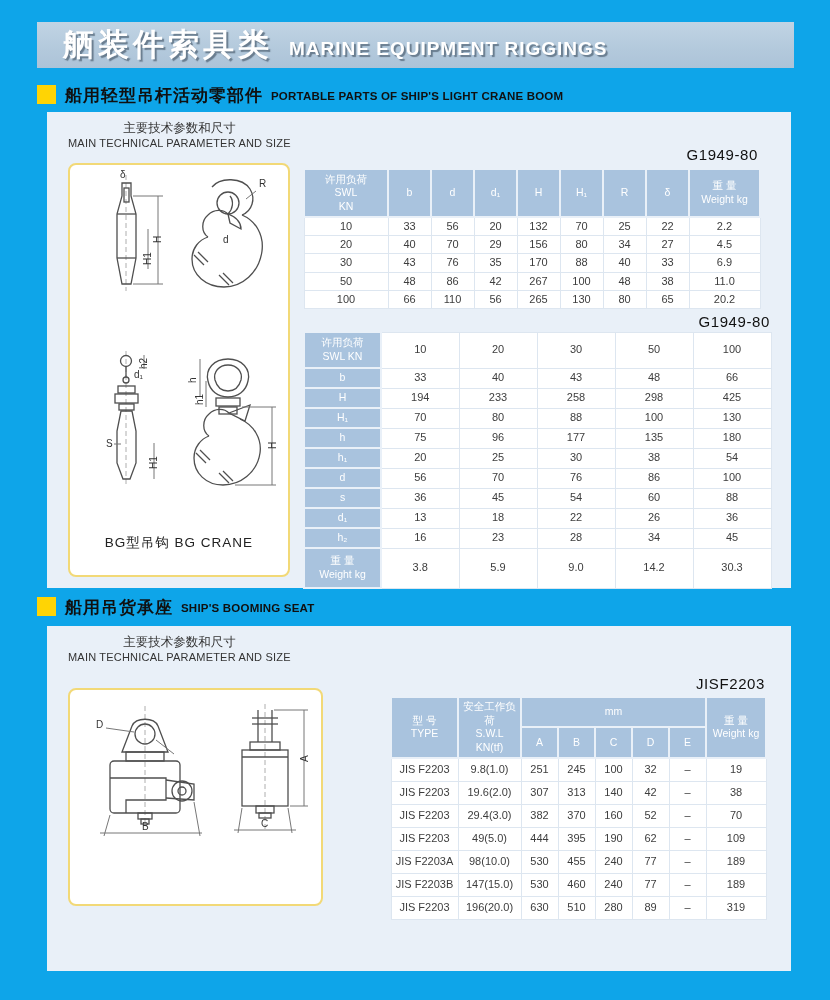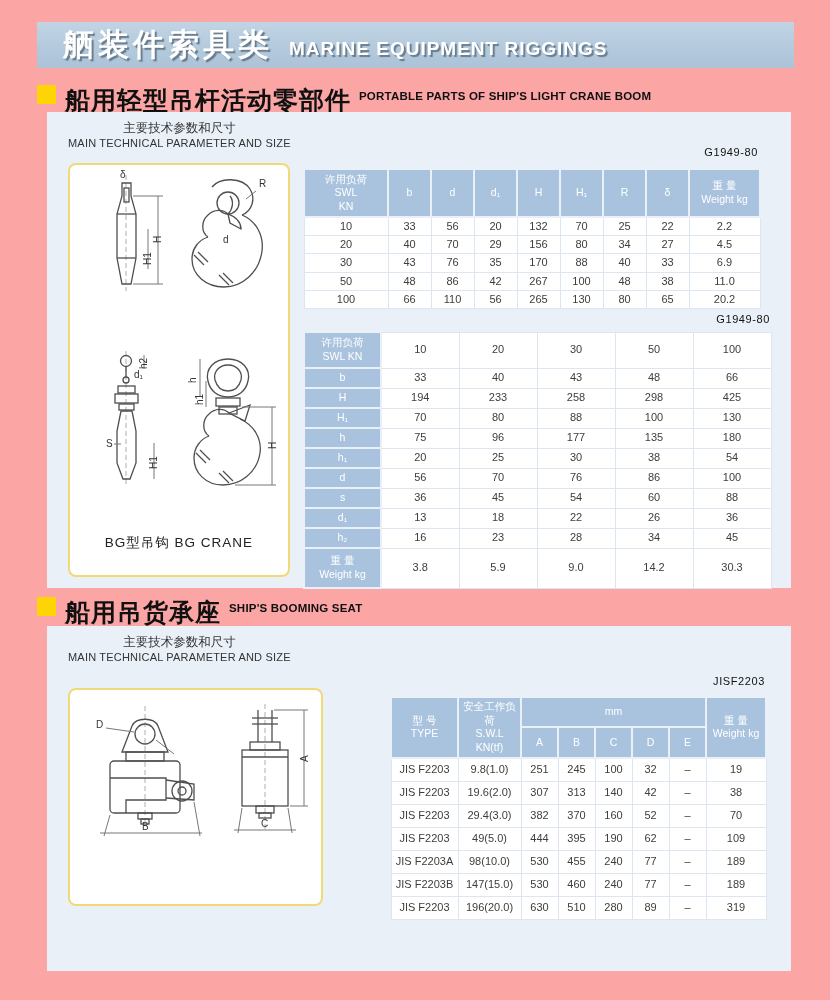--- a/index.html
+++ b/index.html
@@ -1,46 +1,46 @@
 <!DOCTYPE html>
 <html><head>
 <meta charset="utf-8">
 <style>
   html,body{margin:0;padding:0;background:#fff;}
-  .page{position:relative;width:830px;height:1000px;background:#fca5a5;overflow:hidden;
+  .page{position:relative;width:830px;height:1000px;background:#0ea5e9;overflow:hidden;
         font-family:"Liberation Sans","DejaVu Sans",sans-serif;}
 
   
   .band{position:absolute;left:37px;top:22px;width:757px;height:46px;
         background:linear-gradient(180deg,#c1d4e4 0%,#b3c9dc 60%,#acc3d8 100%);
         display:flex;align-items:center;padding-left:26px;box-sizing:border-box;gap:16px;}
   .band-zh{font-size:31px;font-weight:bold;color:#fff;letter-spacing:4px;
            text-shadow:2px 2px 1px rgba(92,110,128,.85);white-space:nowrap;}
   .band-en{font-size:19px;font-weight:bold;color:#fff;letter-spacing:1px;margin-top:8px;
            text-shadow:2px 2px 1px rgba(92,110,128,.85);white-space:nowrap;}
 
   
   .sec-head{position:absolute;left:37px;display:flex;align-items:flex-start;}
   .bullet{width:19px;height:19px;background:#ffd404;flex:none;margin-top:1px;}
-  .sec-zh{font-size:25px;font-weight:bold;color:#101010;letter-spacing:1px;margin-left:9px;white-space:nowrap;}
+  .sec-zh{font-size:17px;font-weight:bold;color:#101010;letter-spacing:1px;margin-left:9px;white-space:nowrap;}
   .sec-en{font-size:11.5px;font-weight:bold;color:#101010;margin-left:8px;margin-top:6px;
           letter-spacing:.2px;white-space:nowrap;}
 
   
   .panel{position:absolute;left:47px;width:744px;background:#e9f0f8;}
   #panel1{top:112px;height:476px;}
   #panel2{top:626px;height:345px;}
 
   .param{position:absolute;color:#333;line-height:1.3;text-align:center;}
   .param .zh{font-size:12.5px;}
   .param .en{font-size:11px;letter-spacing:.2px;}
   #param1{left:68px;top:120px;}
   #param2{left:68px;top:634px;}
 
-  .standard{position:absolute;font-size:11px;color:#111;letter-spacing:.6px;}
+  .standard{position:absolute;font-size:15px;color:#111;letter-spacing:.6px;}
   #std1{top:146px;right:72px;}
   #std2{top:313px;right:60px;}
   #std3{top:675px;right:65px;}
 
   
   .diagram-box{position:absolute;background:#fff;border:2px solid #f2d977;border-radius:8px;
                box-sizing:border-box;padding:4px 0;}
   #dbox1{left:68px;top:163px;width:222px;height:414px;}
   #dbox2{left:68px;top:688px;width:255px;height:218px;}
   .dcaption{text-align:center;font-size:13.5px;color:#222;letter-spacing:1px;height:20px;}

